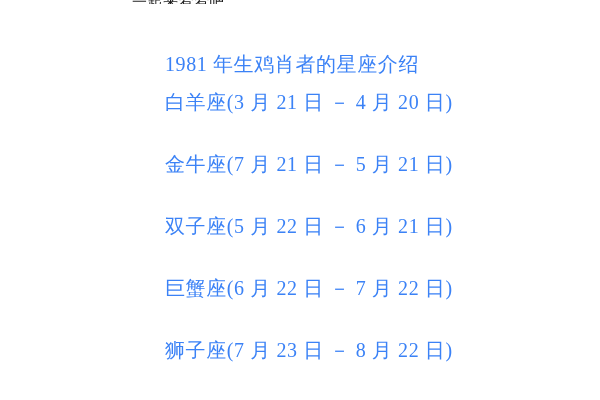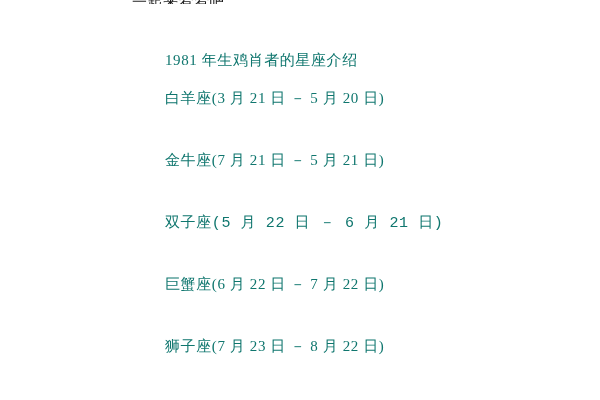--- a/index.html
+++ b/index.html
@@ -36,42 +36,42 @@
     letter-spacing: 0.5px;
     white-space: pre;
     color: #1c1c1c;
     overflow: hidden;
     height: 13px;
   }
   .para {
     position: absolute;
     left: 117px;
     white-space: pre;
-    font-size: 15px;
+    font-size: 20px;
     letter-spacing: 0.6px;
-    color: #0f766e;
+    color: #3b82f6;
   }
   .p0 { top: 51px; }
   .p1 { top: 89px; }
   .p2 { top: 151px; }
-  .p3 { top: 213px; font-family: Liberation Mono, monospace; }
+  .p3 { top: 213px; }
   .p4 { top: 275px; }
   .p5 { top: 337px; text-align: right; }
 </style>
 </head>
 <body>
 
 <div class="page">
   <div class="doc-body">
 
     <div class="line-cut">一起来看看吧。</div>
 
     <div class="para p0">1981 年生鸡肖者的星座介绍</div>
 
-    <div class="para p1">白羊座(3 月 21 日 － 5 月 20 日)</div>
+    <div class="para p1">白羊座(3 月 21 日 － 4 月 20 日)</div>
 
     <div class="para p2">金牛座(7 月 21 日 － 5 月 21 日)</div>
 
     <div class="para p3">双子座(5 月 22 日 － 6 月 21 日)</div>
 
     <div class="para p4">巨蟹座(6 月 22 日 － 7 月 22 日)</div>
 
     <div class="para p5">狮子座(7 月 23 日 － 8 月 22 日)</div>
 
   </div>

